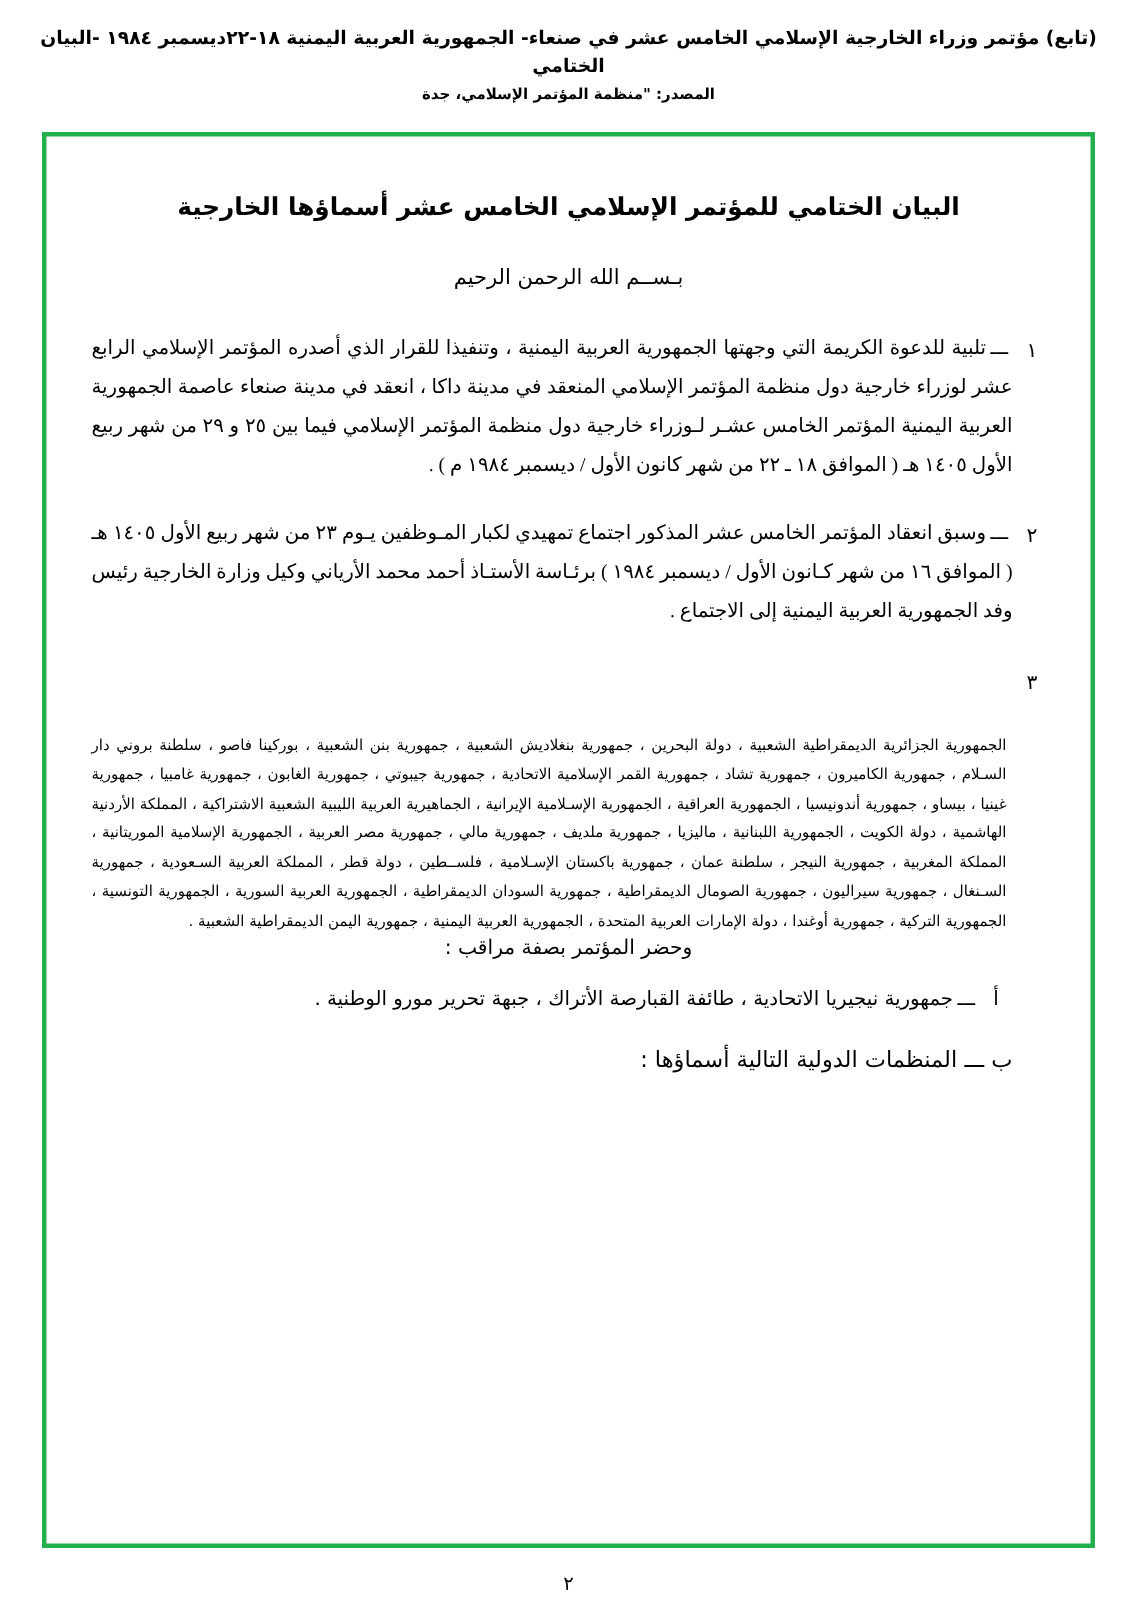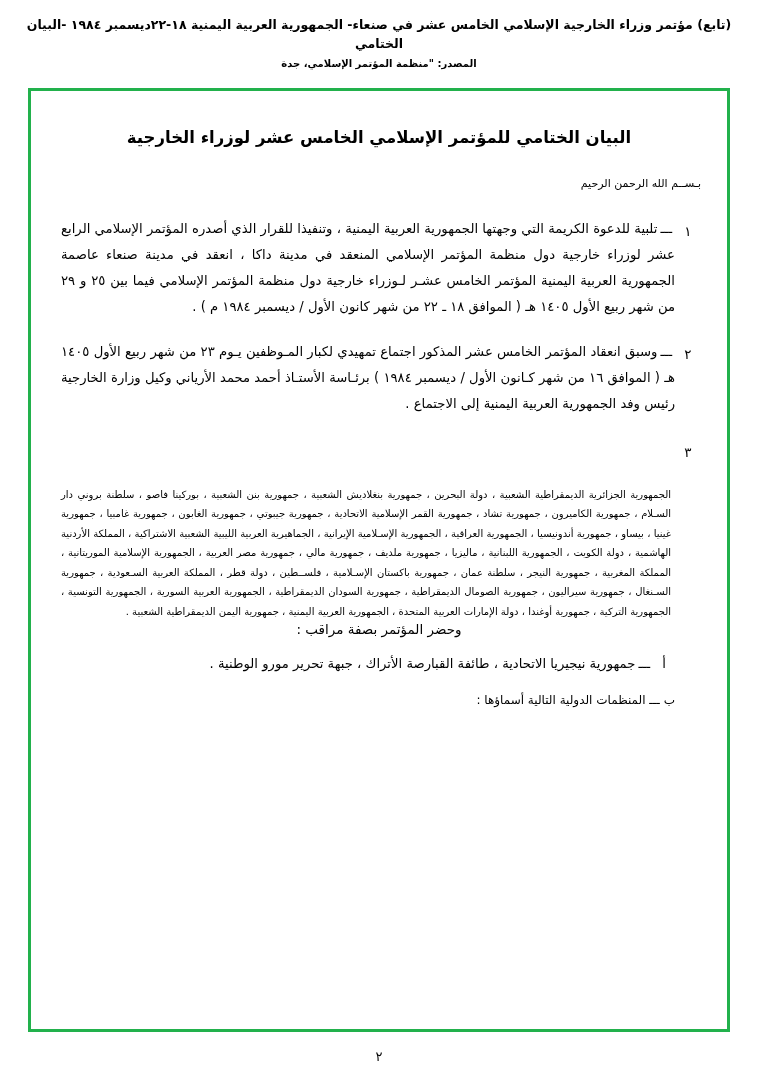--- a/index.html
+++ b/index.html
@@ -52,22 +52,22 @@
   .doc-title {
     text-align: center;
     font-size: 16.5px;
     font-weight: bold;
     direction: rtl;
     margin-top: 12px;
     margin-bottom: 26px;
     line-height: 1.6;
   }
   .basmala {
-    text-align: right;
-    font-size: 11px;
+    text-align: center;
+    font-size: 14px;
     direction: rtl;
     margin-bottom: 26px;
     letter-spacing: 1px;
     margin-top: 26px;
   }
   .clause {
     display: flex;
     flex-direction: row;
     direction: rtl;
     margin-bottom: 20px;
@@ -80,20 +80,21 @@
     padding-top: 2px;
     line-height: 1.95;
   }
   .clause-body {
     flex: 1 1 auto;
     font-size: 13.2px;
     line-height: 1.95;
     text-align: justify;
     direction: rtl;
     padding-left: 4px;
+    font-family: Liberation Serif, serif;
   }
   .dash {
     display: inline-block;
     padding: 0 3px;
   }
   .country-list {
     font-size: 10px;
     line-height: 1.95;
     direction: rtl;
     text-align: justify;
@@ -119,21 +120,21 @@
   .sub-letter {
     flex: 0 0 22px;
     text-align: center;
   }
   .sub-text {
     flex: 1 1 auto;
     text-align: justify;
   }
   .sub-head {
     direction: rtl;
-    font-size: 12px;
+    font-size: 15px;
     line-height: 1.95;
     padding-right: 26px;
     margin-top: 6px;
   }
   .orgs {
     direction: rtl;
     font-size: 13.4px;
     font-weight: bold;
     line-height: 1.95;
     padding-right: 30px;
@@ -153,21 +154,21 @@
 
 <div class="page">
 
   <div class="header">
     <div class="header-line1">(تابع) مؤتمر وزراء الخارجية الإسلامي الخامس عشر في صنعاء- الجمهورية العربية اليمنية ١٨-٢٢ديسمبر ١٩٨٤ -البيان الختامي</div>
     <div class="header-line2">المصدر: "منظمة المؤتمر الإسلامي، جدة</div>
   </div>
 
   <div class="frame">
 
-    <div class="doc-title">البيان الختامي للمؤتمر الإسلامي الخامس عشر لوزراء الخارجية</div>
+    <div class="doc-title">البيان الختامي للمؤتمر الإسلامي الخامس عشر أسماؤها الخارجية</div>
 
     <div class="basmala">بـســم الله الرحمن الرحيم</div>
 
     <div class="clause">
       <div class="clause-num">
         <span>١</span>
       </div>
       <div class="clause-body">
         <span class="dash">ـــ</span><span>تلبية للدعوة الكريمة التي وجهتها الجمهورية العربية اليمنية ، وتنفيذا للقرار الذي أصدره المؤتمر الإسلامي الرابع عشر لوزراء خارجية دول منظمة المؤتمر الإسلامي المنعقد في مدينة داكا ، انعقد في مدينة صنعاء عاصمة الجمهورية العربية اليمنية المؤتمر الخامس عشـر لـوزراء خارجية دول منظمة المؤتمر الإسلامي فيما بين ٢٥ و ٢٩ من شهر ربيع الأول ١٤٠٥ هـ ( الموافق ١٨ ـ ٢٢ من شهر كانون الأول / ديسمبر ١٩٨٤ م ) .</span>
       </div>

